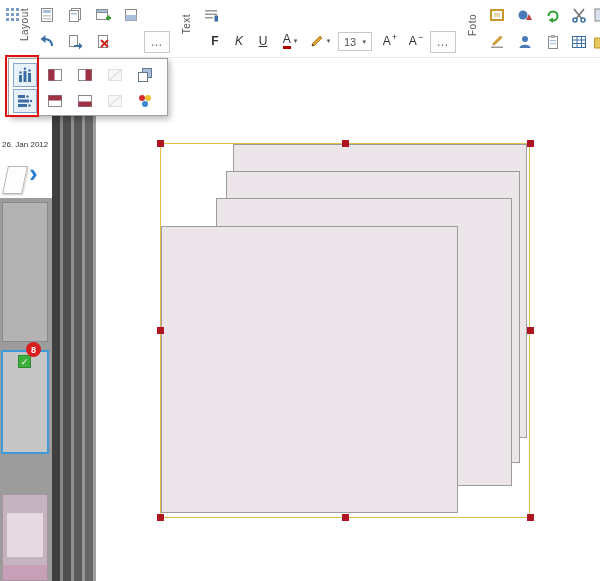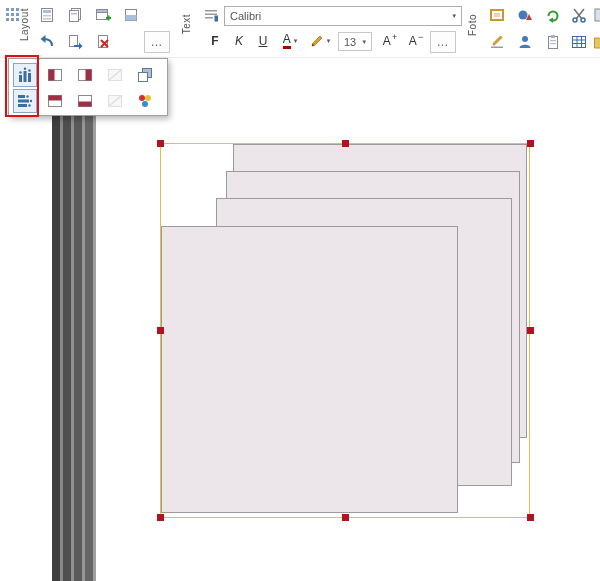--- a/index.html
+++ b/index.html
@@ -132,24 +132,20 @@
 
     <div class="vlabel" style="left:182px;top:14px">Text</div>
     <button class="tb" style="left:200px;top:4px">
       <svg width="16" height="16">
           <rect x="2" y="3" width="12" height="1.5" fill="#999"></rect>
           <rect x="2" y="6.5" width="12" height="1.5" fill="#999"></rect>
           <rect x="2" y="10" width="8" height="1.5" fill="#999"></rect>
           <rect x="11.5" y="8.5" width="3.5" height="6" fill="#3a6ea5"></rect>
         </svg>
     </button>
-    <div class="combo" style="left:224px;top:6px;width:238px;height:20px">
-      <span>Calibri</span>
-      <span class="arrow">▾</span>
-    </div>
 
     <button class="txtbtn" style="left:204px;top:31px;width:22px;font-weight:bold">F</button>
     <button class="txtbtn" style="left:228px;top:31px;width:22px;font-style:italic">K</button>
     <button class="txtbtn" style="left:252px;top:31px;width:22px;text-decoration:underline">U</button>
     <button class="txtbtn" style="left:276px;top:31px;width:28px">
       <span class="colA">A</span>
       <span class="arrow">▾</span>
     </button>
     <button class="txtbtn" style="left:306px;top:31px;width:28px">
       <svg width="14" height="14">
@@ -232,20 +228,35 @@
           <path d="M1.5 6 h13 M1.5 9.5 h13 M6 2.5 v11 M10.5 2.5 v11" stroke="#3a6ea5"></path>
         </svg>
     </button>
     <button class="tb" style="left:590px;top:31px">
       <svg width="16" height="16">
           <path d="M1.5 4 h5 l1.5 2 h6.5 v8 h-13 Z" fill="#e8c85a" stroke="#b89530"></path>
         </svg>
     </button>
   </div>
 
+  <div class="sidebar">
+    <div class="date">26. Jan 2012</div>
+    <div class="pageflip"></div>
+    <button class="chev">›</button>
+    <div class="thumbs">
+      <div class="thumb t1"></div>
+      <div class="thumb t2"></div>
+      <div class="badge">8</div>
+      <div class="check">✓</div>
+      <div class="thumb t3">
+        <div class="inner"></div>
+        <div class="strip"></div>
+      </div>
+    </div>
+  </div>
 
   <div class="stripes"></div>
 
   <div class="canvas"></div>
   <div class="sq sq4"></div>
   <div class="sq sq3"></div>
   <div class="sq sq2"></div>
   <div class="sq sq1"></div>
   <div class="selbox"></div>
   <div class="hdl" style="left:157px;top:140px"></div>

